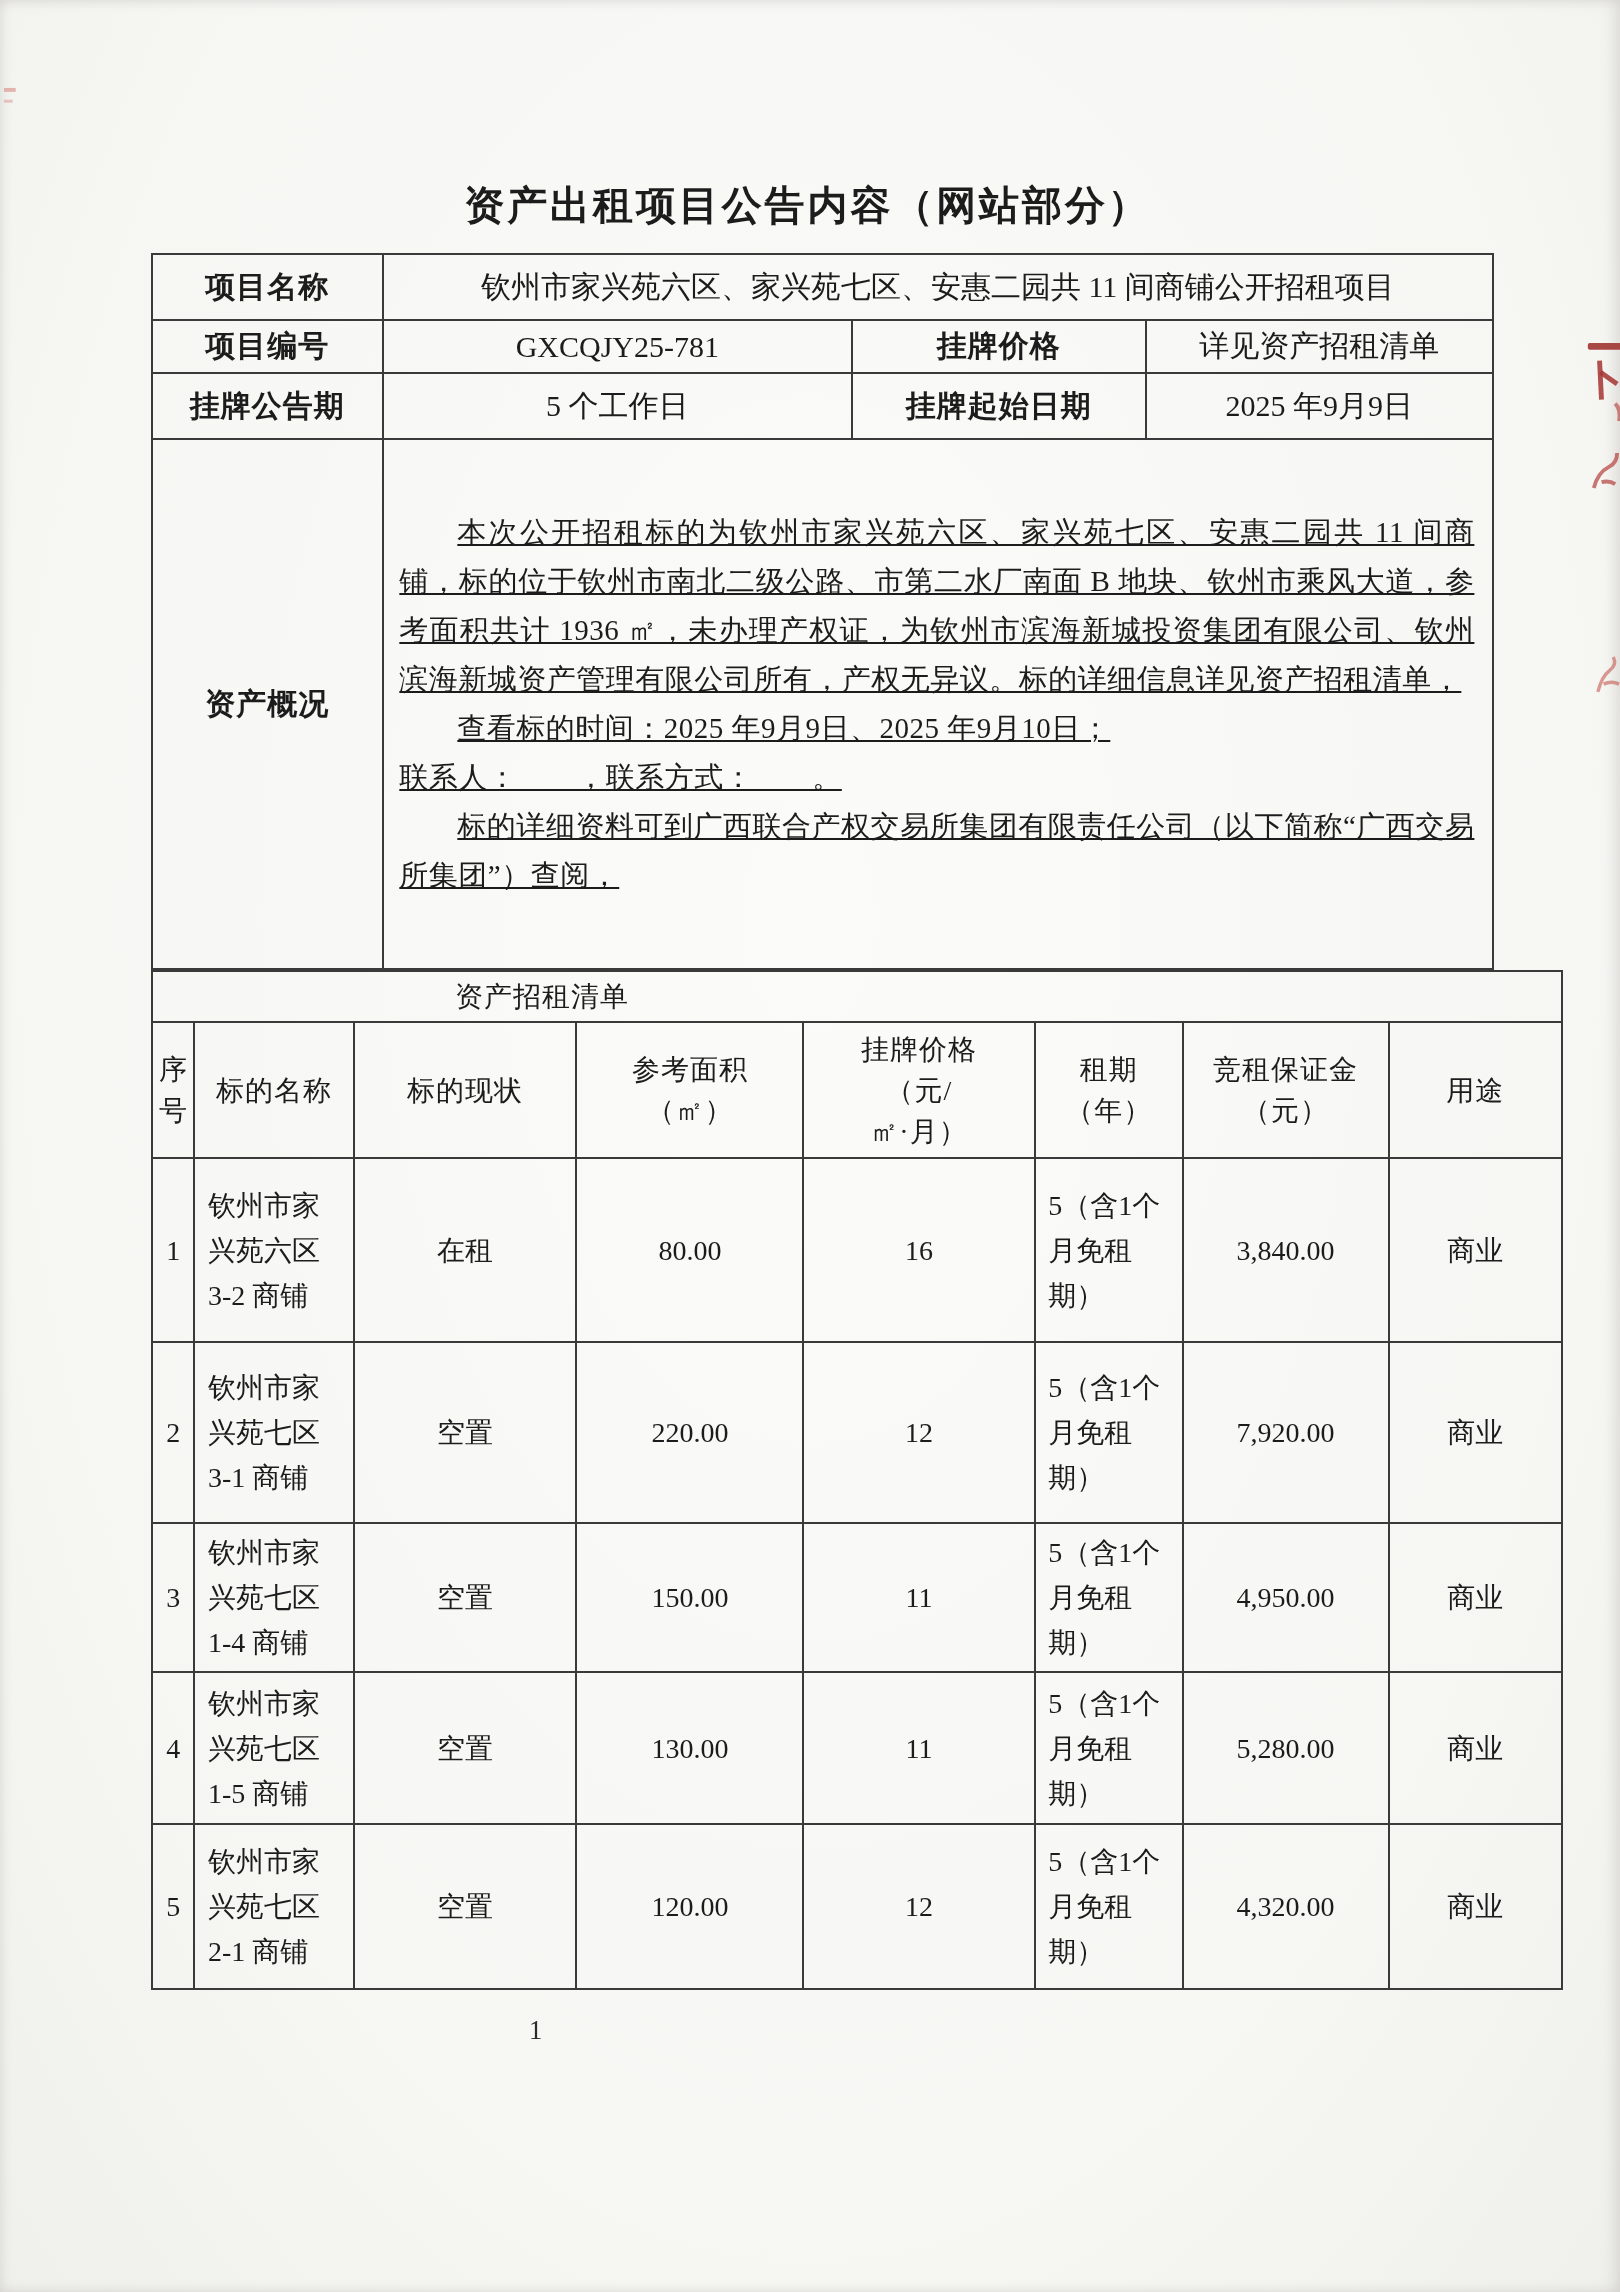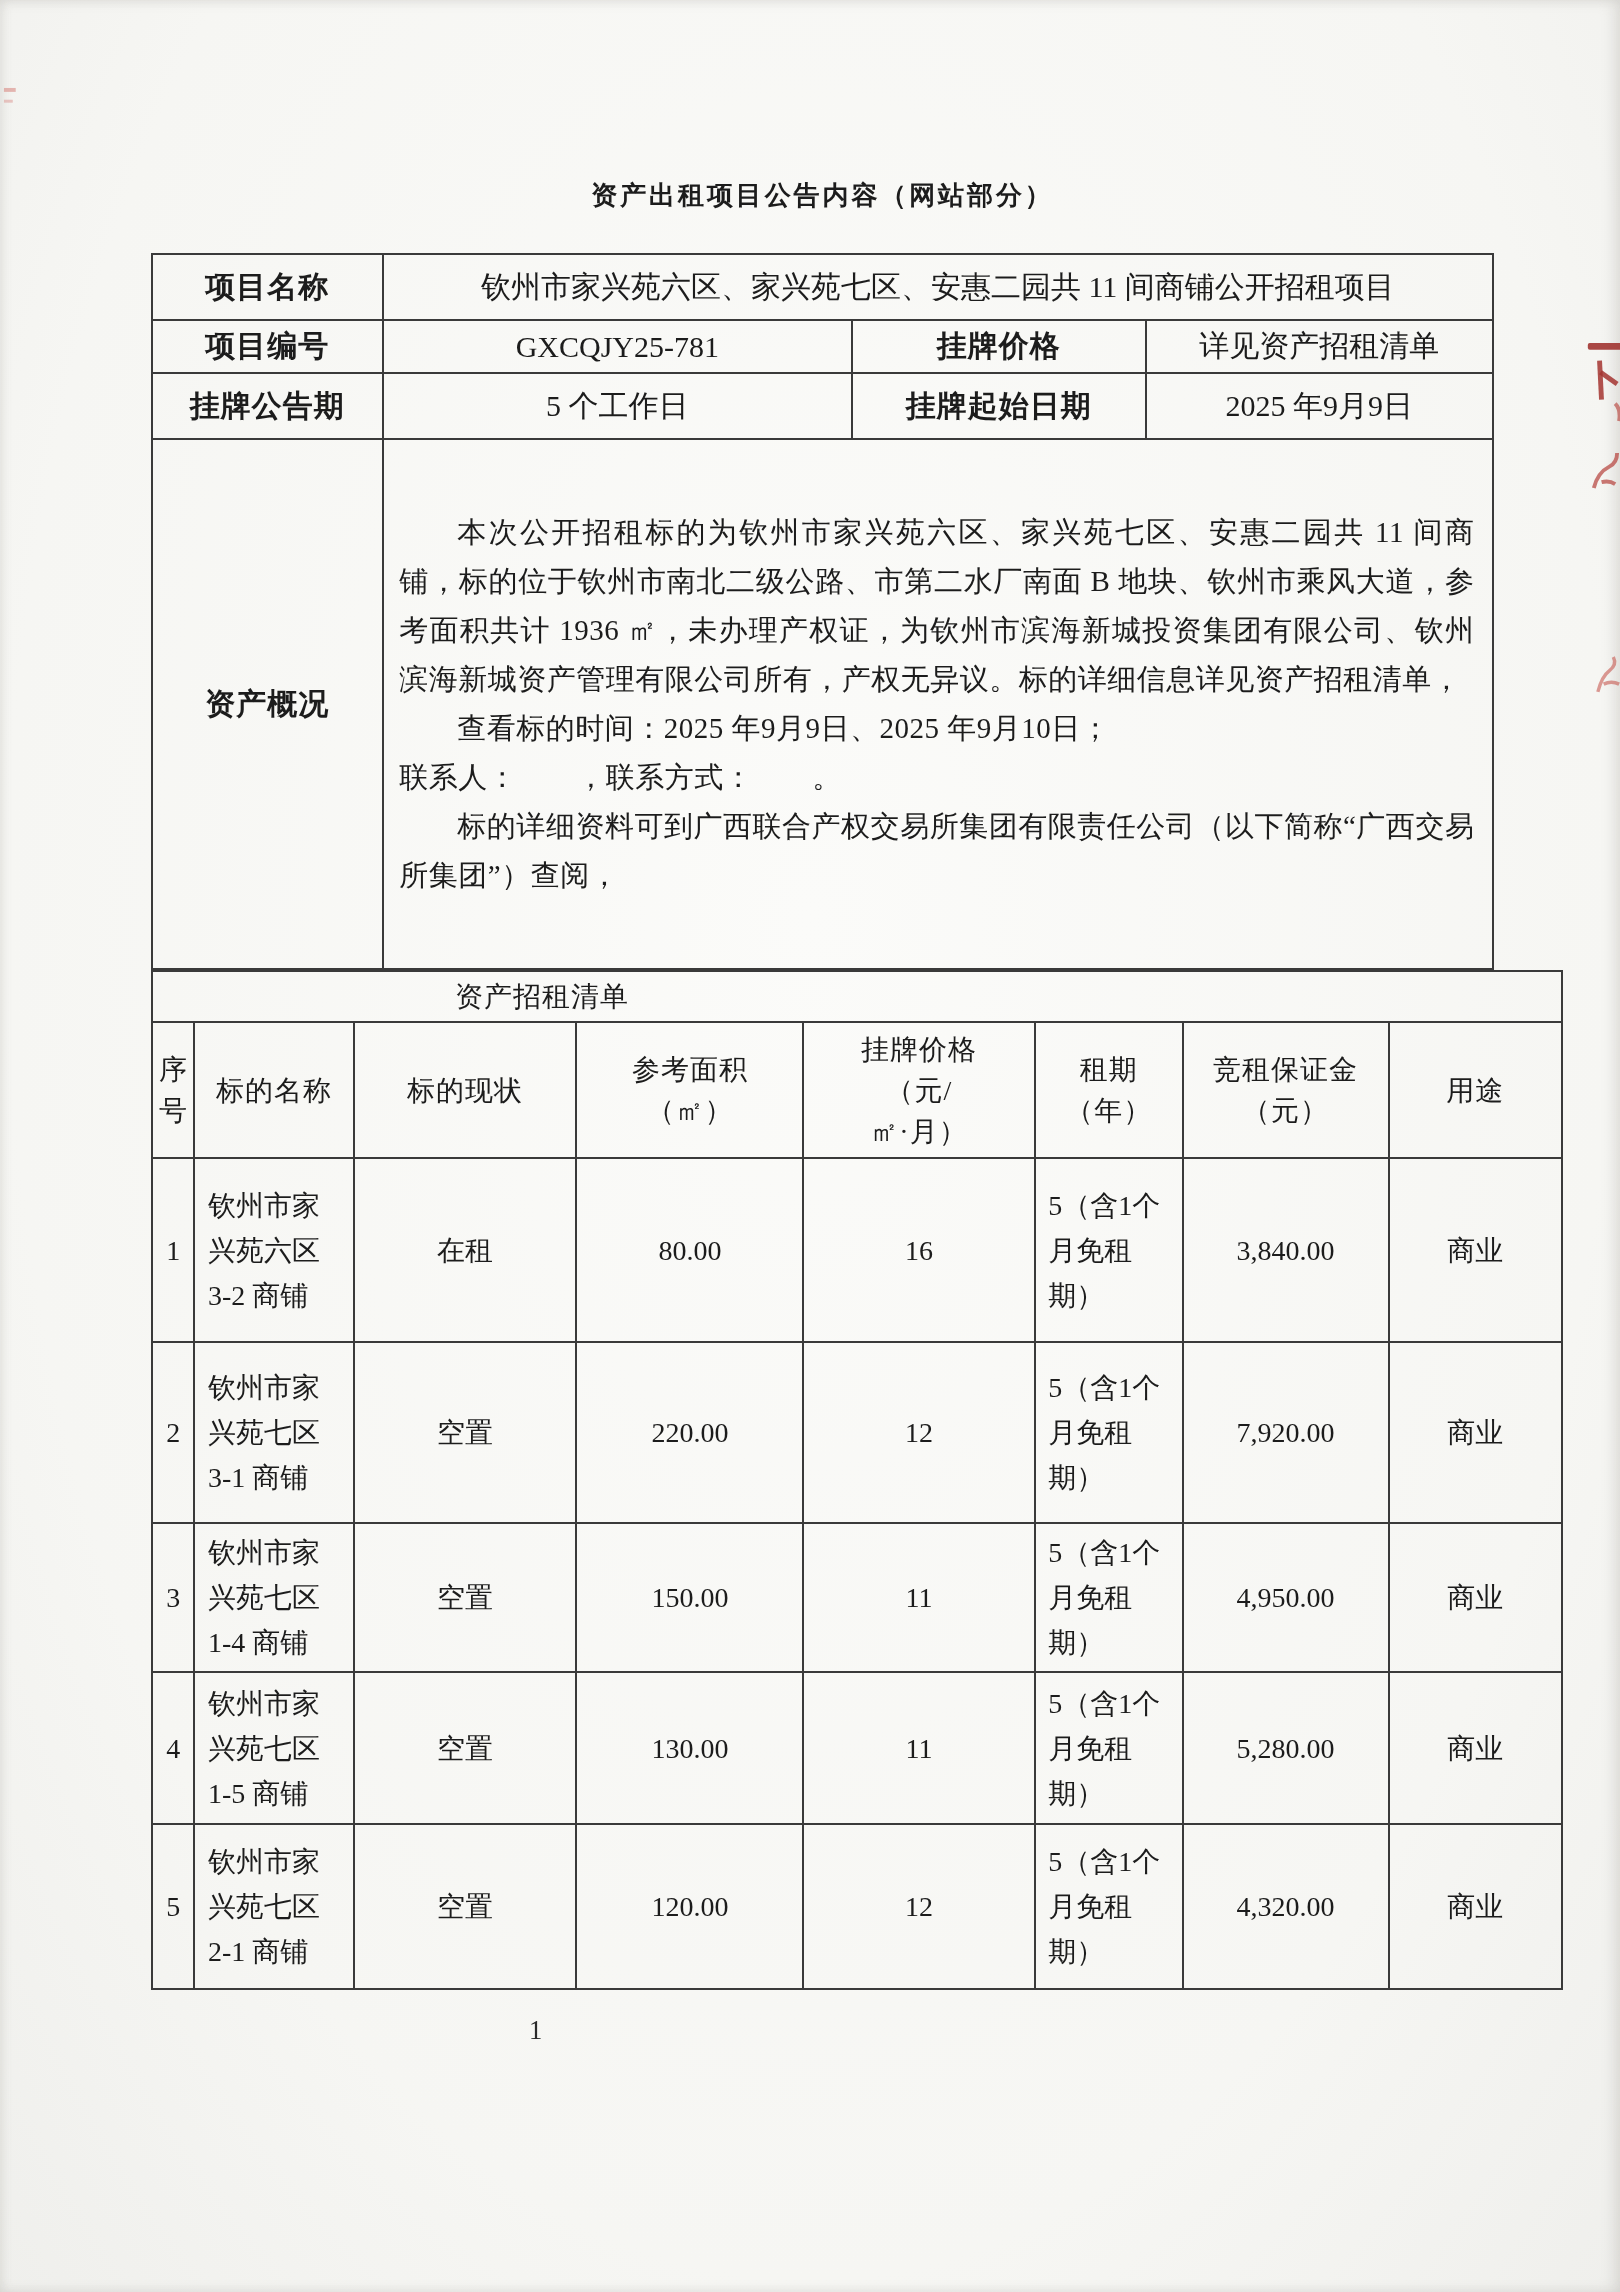--- a/index.html
+++ b/index.html
@@ -5,35 +5,36 @@
   html,body{margin:0;padding:0;background:#e9e9e7;}
   .page{
     position:relative;width:1620px;height:2293px;margin:0 auto;
     background:#f8f8f5;
     background-image:radial-gradient(ellipse at 50% 40%, #fbfbf9 0%, #f6f6f3 70%, #efefec 100%);
     box-shadow:inset -5.9px 0 13.7px rgba(120,115,110,.18), inset 3.9px 0 9.8px rgba(120,115,110,.10);
     font-family:"Liberation Serif","DejaVu Serif",serif;
     color:#1c1c1c;overflow:hidden;
   }
   .title{
-    position:absolute;top:178px;left:151px;width:1343px;
-    text-align:center;font-size:26px;font-weight:bold;letter-spacing:2.9px;
+    position:absolute;top:178px;left:136px;width:1343px;
+    text-align:center;font-size:40px;font-weight:bold;letter-spacing:2.9px;
   }
   table{border-collapse:collapse;table-layout:fixed;}
   td,th{border:2px solid #3a3a3a;overflow:hidden;}
   
   .info-table{
     position:absolute;top:253px;left:151px;width:1343px;height:717px;font-size:30px;
   }
   .info-table td{text-align:center;vertical-align:middle;padding:2px 7.8px;}
   .info-table .lbl{font-weight:bold;letter-spacing:1px;}
   .overview-cell{text-align:left !important;vertical-align:middle;padding:5.9px 17.6px 5.9px 15.7px !important;}
   .para{
     margin:0;font-size:29px;line-height:49px;text-indent:2em;text-align:justify;
     letter-spacing:0.5px;
+    text-decoration:underline;
   }
   .para.no-indent{text-indent:0;}
   
   .listing-table{
     position:absolute;top:970px;left:151px;width:1412px;height:1010px;font-size:28px;
   }
   .listing-table td,.listing-table th{vertical-align:middle;text-align:center;padding:2px 5.9px;}
   .banner-cell{
     text-align:left !important;padding-left:302px !important;
     font-size:28px;letter-spacing:1px;

